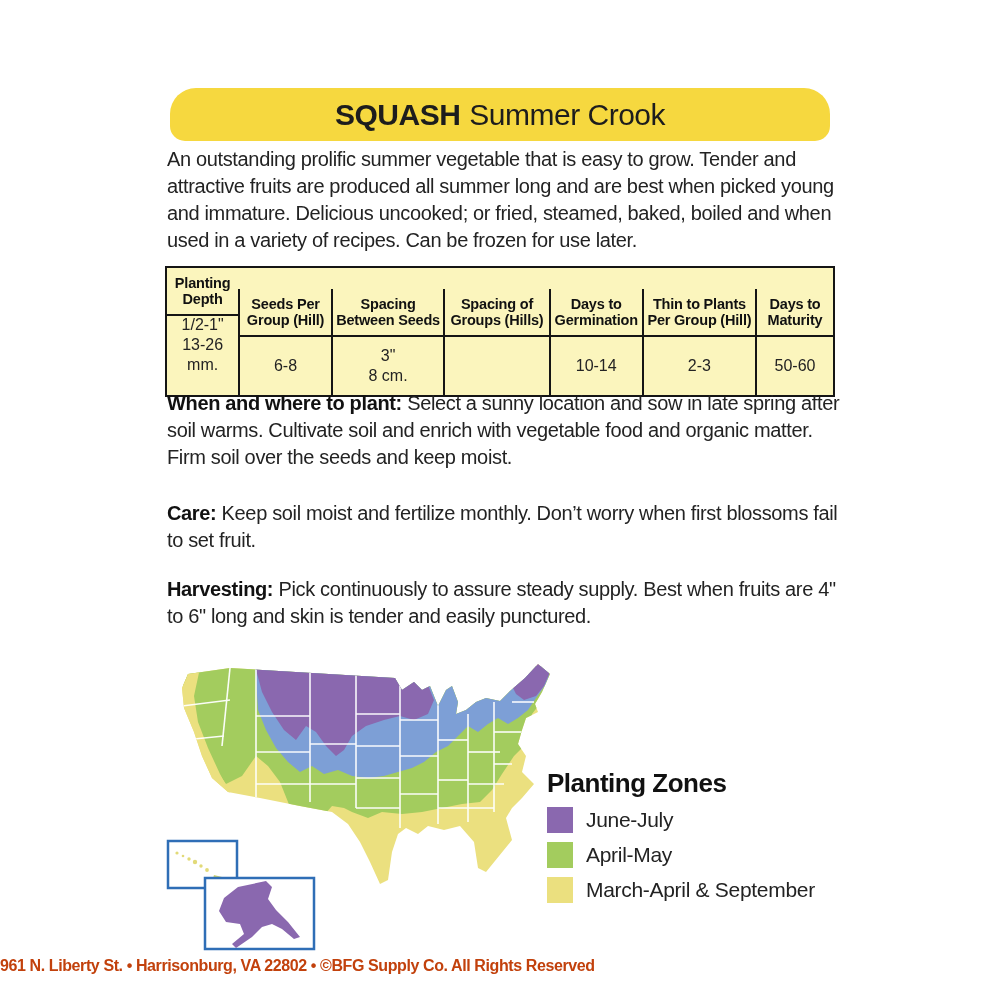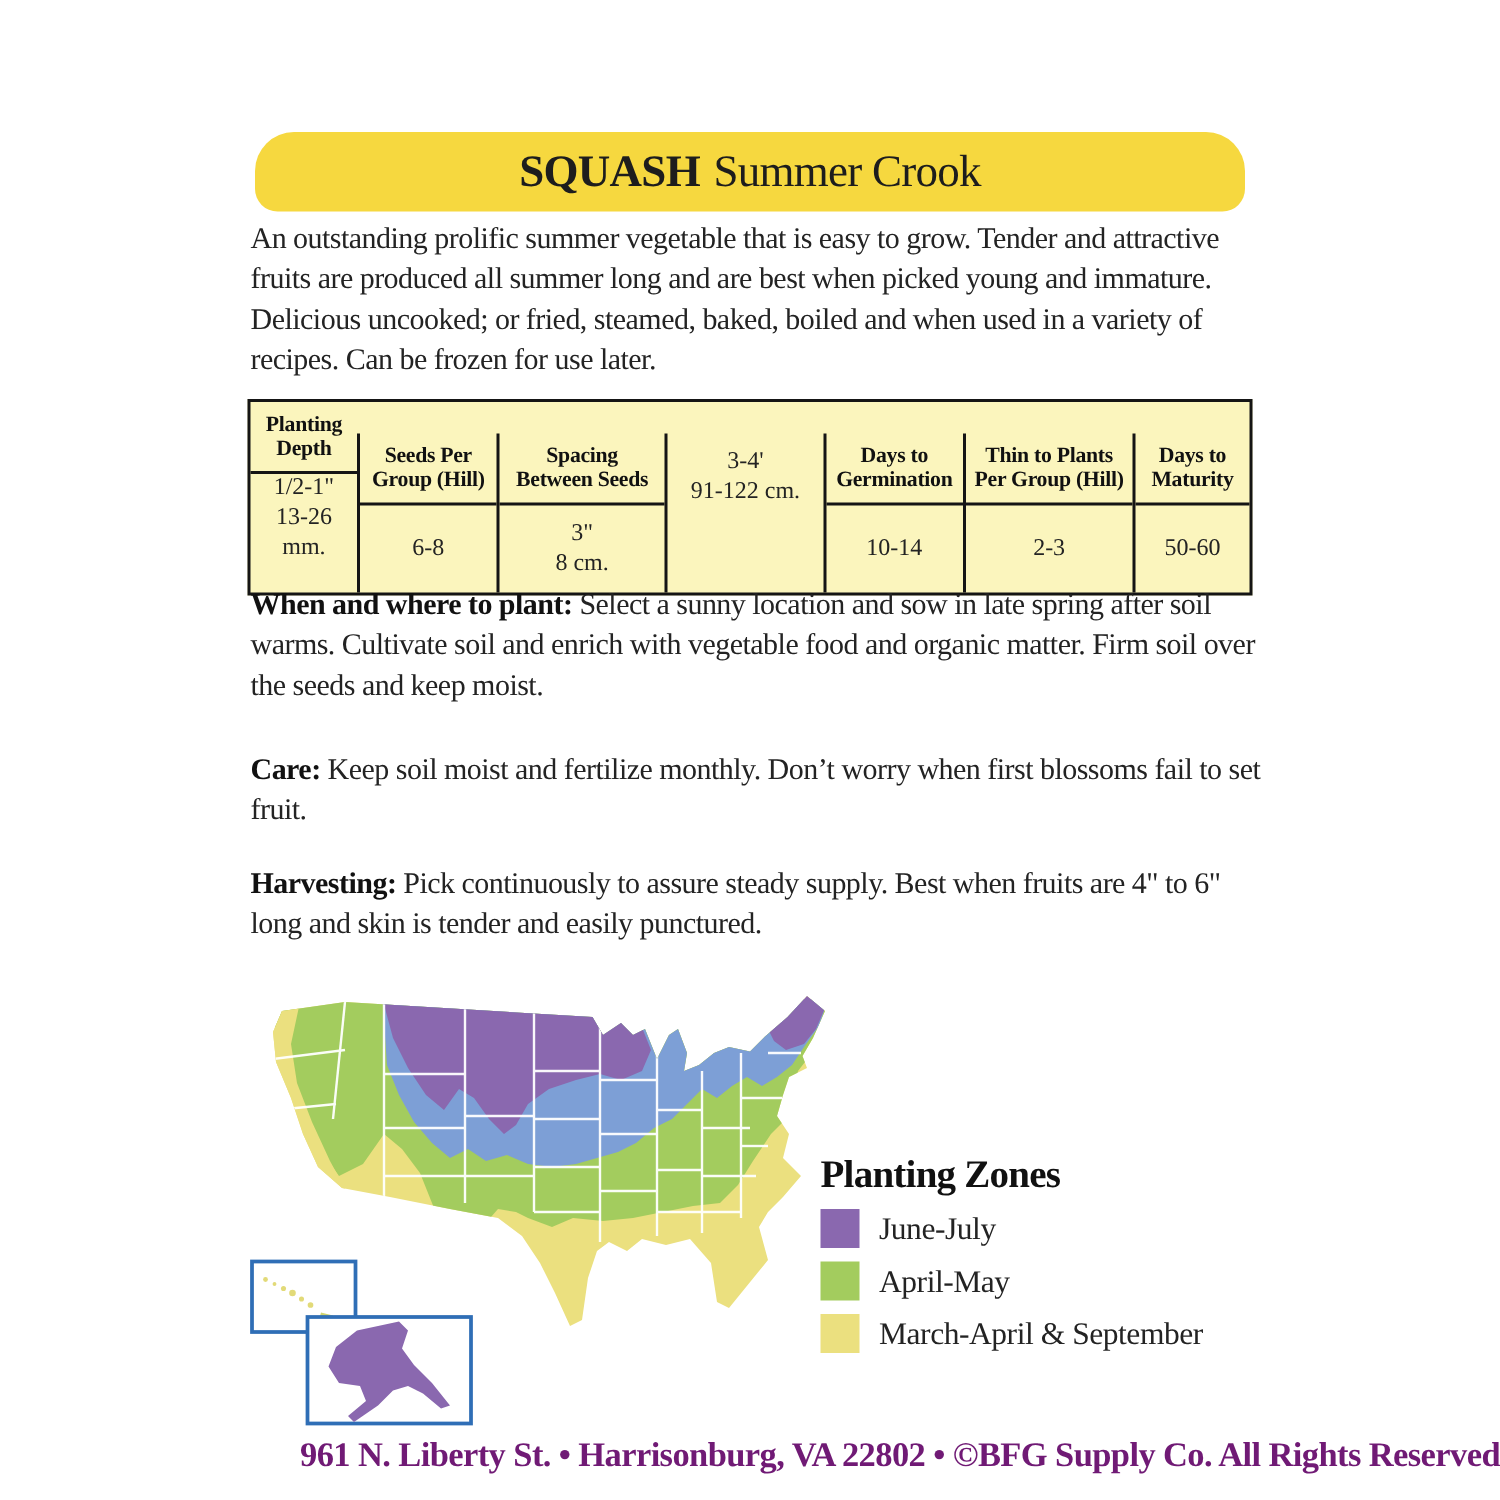--- a/index.html
+++ b/index.html
@@ -1,17 +1,17 @@
 <!DOCTYPE html>
 <html><head>
 <meta charset="utf-8">
 <style>
   html,body { margin:0; padding:0; background:#ffffff; }
   .page { position:relative; width:1000px; height:1000px; background:#ffffff; overflow:hidden;
-          font-family:Liberation Serif, serif; color:#232323; }
+          font-family:Liberation Sans, sans-serif; color:#232323; }
 
   .banner { position:absolute; left:170px; top:88px; width:660px; height:53px;
             border-radius:26px 26px 15px 15px; display:flex; align-items:center; justify-content:center;
             font-size:30px; letter-spacing:-0.5px; color:#1d1d1d; }
   .banner .b { font-weight:700; margin-right:9px; }
 
   .desc { position:absolute; left:167px; top:146px; width:676px;
           font-size:20px; line-height:27px; letter-spacing:-0.35px; }
 
   .ptable { position:absolute; left:165px; top:266px; width:670px; display:flex;
@@ -31,22 +31,22 @@
   .lead { font-weight:700; color:#111; }
 
   .mapsvg { position:absolute; left:160px; top:656px; }
 
   .legend { position:absolute; left:547px; top:768px; }
   .legend-title { font-weight:700; font-size:26px; letter-spacing:-0.5px; color:#111; margin-bottom:8px; }
   .legend-item { display:flex; align-items:center; margin-bottom:9px; height:26px; }
   .swatch { width:26px; height:26px; margin-right:13px; flex:0 0 auto; }
   .legend-label { font-size:21px; letter-spacing:-0.3px; }
 
-  .footer { position:absolute; left:0; top:957px; width:1000px; text-align:right;
-            font-weight:700; font-size:23px; letter-spacing:-0.4px; color:#701a75; }
+  .footer { position:absolute; left:0; top:957px; width:1000px; text-align:left;
+            font-weight:700; font-size:16px; letter-spacing:-0.4px; color:#c2410c; }
 </style>
 </head>
 <body>
 
 <div class="page">
 
   <div class="banner" style="background: rgb(246, 216, 63);">
     <span class="b">SQUASH</span>
     <span>Summer Crook</span>
   </div>
@@ -65,22 +65,22 @@
 Group (Hill)</div>
       <div class="val prewrap">6-8</div>
     </div>
     <div class="col" style="flex:0 0 16.9%">
       <div class="hdr prewrap">Spacing
 Between Seeds</div>
       <div class="val prewrap">3"
 8 cm.</div>
     </div>
     <div class="col" style="flex:0 0 15.8%">
-      <div class="val prewrap">3-4'
-91-122 cm.</div>
+      <div class="hdr prewrap">Spacing of
+Groups (Hills)</div>
     </div>
     <div class="col" style="flex:0 0 14.0%">
       <div class="hdr prewrap">Days to
 Germination</div>
       <div class="val prewrap">10-14</div>
     </div>
     <div class="col" style="flex:0 0 17.0%">
       <div class="hdr prewrap">Thin to Plants
 Per Group (Hill)</div>
       <div class="val prewrap">2-3</div>

